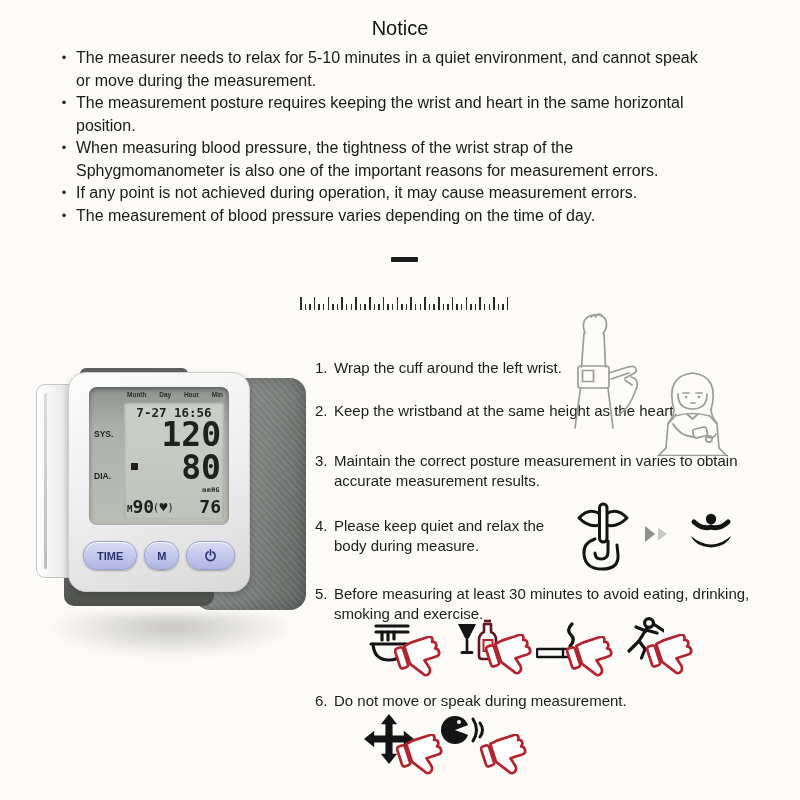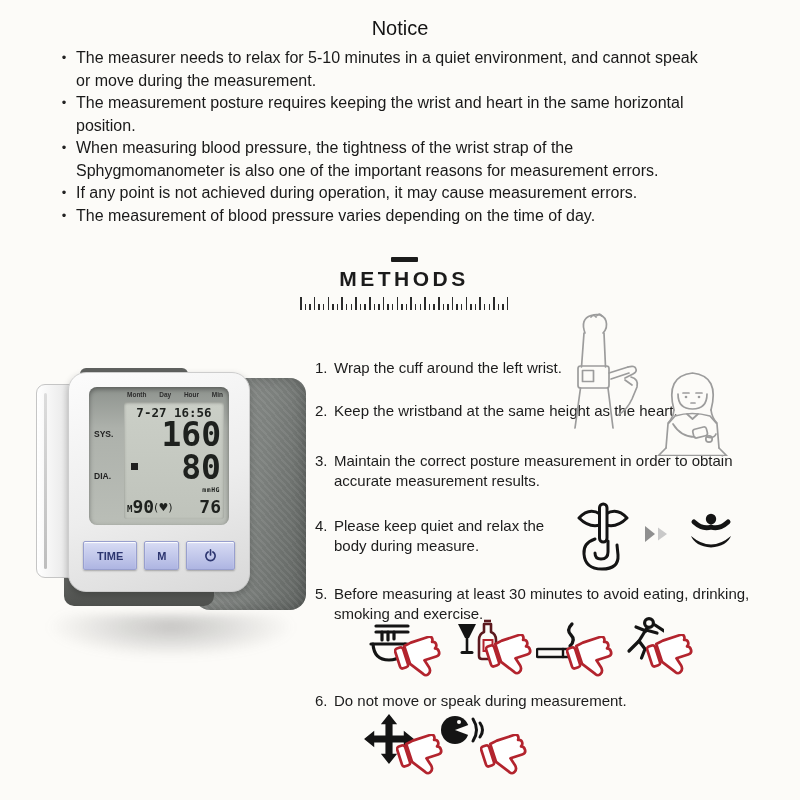--- a/index.html
+++ b/index.html
@@ -78,21 +78,21 @@
   .lcd-sys{position:absolute;top:16px;right:3px;font-size:33px;line-height:1;font-weight:bold;}
   .lcd-dia{position:absolute;top:49px;right:3px;font-size:33px;line-height:1;font-weight:bold;}
   .lcd-sq{position:absolute;left:7px;top:61px;width:7px;height:7px;background:#1e1e1e;}
   .lcd-unit{position:absolute;right:4px;top:84px;font-size:6.5px;font-weight:bold;letter-spacing:.5px;}
   .pulse-row{position:absolute;left:3px;right:3px;bottom:3px;display:flex;align-items:flex-end;}
   .p-m{font-size:9px;font-weight:bold;line-height:14px;}
   .p-90{font-size:18px;font-weight:bold;line-height:18px;margin-top:8px;}
   .p-heart{font-size:11px;line-height:16px;font-family:"DejaVu Sans",sans-serif;}
   .p-76{font-size:18px;font-weight:bold;line-height:18px;margin-left:auto;}
   .btns{position:absolute;left:14px;right:14px;top:168px;display:flex;gap:7px;}
-  .btn{height:27px;border-radius:2px;display:flex;align-items:center;justify-content:center;
+  .btn{height:27px;border-radius:14px;display:flex;align-items:center;justify-content:center;
        background:linear-gradient(#d8dcf4,#aeb5e2);border:1.5px solid #989fce;
        box-shadow:0 1px 2px rgba(0,0,0,.28),inset 0 1px 1px #fff;
        font-size:11px;font-weight:bold;color:#2c3570;}
   .btn-time{flex:1.35;}.btn-m{flex:.85;}.btn-pwr{flex:1.2;}
   .refl{position:absolute;left:10px;top:246px;width:250px;height:44px;
         background:radial-gradient(ellipse at 50% 30%,rgba(110,110,110,.38),rgba(255,255,255,0) 70%);
         filter:blur(4px);}
 </style>
 </head>
 <body>
@@ -126,42 +126,41 @@
       <span class="bullet-char">•</span>
       <span class="bullet-text">If any point is not achieved during operation, it may cause measurement errors.</span>
     </div>
     <div class="bullet">
       <span class="bullet-char">•</span>
       <span class="bullet-text">The measurement of blood pressure varies depending on the time of day.</span>
     </div>
   </div>
 
   <div class="methods-bar"></div>
-  <div class="methods-title">METHODS</div>
   <div class="ruler"></div>
 
   <div class="bpm">
     <div class="strap-top"></div>
     <div class="cuff"></div>
     <div class="strap-bottom"></div>
     <div class="buckle"></div>
     <div class="dev-body">
       <div class="screen">
         <div class="lcd-cols">
           <span>Month</span>
           <span>Day</span>
           <span>Hour</span>
           <span>Min</span>
         </div>
         <span class="lcd-lbl lbl-sys">SYS.</span>
         <span class="lcd-lbl lbl-dia">DIA.</span>
         <span class="lcd-lbl lbl-pulse">Pulse</span>
         <div class="display">
           <div class="lcd-dt">7-27 16:56</div>
-          <div class="lcd-sys">160</div>
+          <div class="lcd-sys">120</div>
           <div class="lcd-dia">80</div>
           <div class="lcd-sq"></div>
           <div class="lcd-unit">mmHG</div>
           <div class="pulse-row">
             <span class="p-m">M</span>
             <span class="p-90">90</span>
             <span class="p-heart">(♥)</span>
             <span class="p-76">76</span>
           </div>
         </div>
@@ -183,21 +182,21 @@
   <div class="step step1">
     <span class="step-num">1.</span>
     <span class="step-text">Wrap the cuff around the left wrist.</span>
   </div>
   <div class="step step2">
     <span class="step-num">2.</span>
     <span class="step-text">Keep the wristband at the same height as the heart.</span>
   </div>
   <div class="step step3">
     <span class="step-num">3.</span>
-    <span class="step-text">Maintain the correct posture measurement in order to obtain accurate measurement results.</span>
+    <span class="step-text">Maintain the correct posture measurement in varies to obtain accurate measurement results.</span>
   </div>
   <div class="step step4">
     <span class="step-num">4.</span>
     <span class="step-text">Please keep quiet and relax the body during measure.</span>
   </div>
   <div class="step step5">
     <span class="step-num">5.</span>
     <span class="step-text">Before measuring at least 30 minutes to avoid eating, drinking, smoking and exercise.</span>
   </div>
   <div class="step step6">

